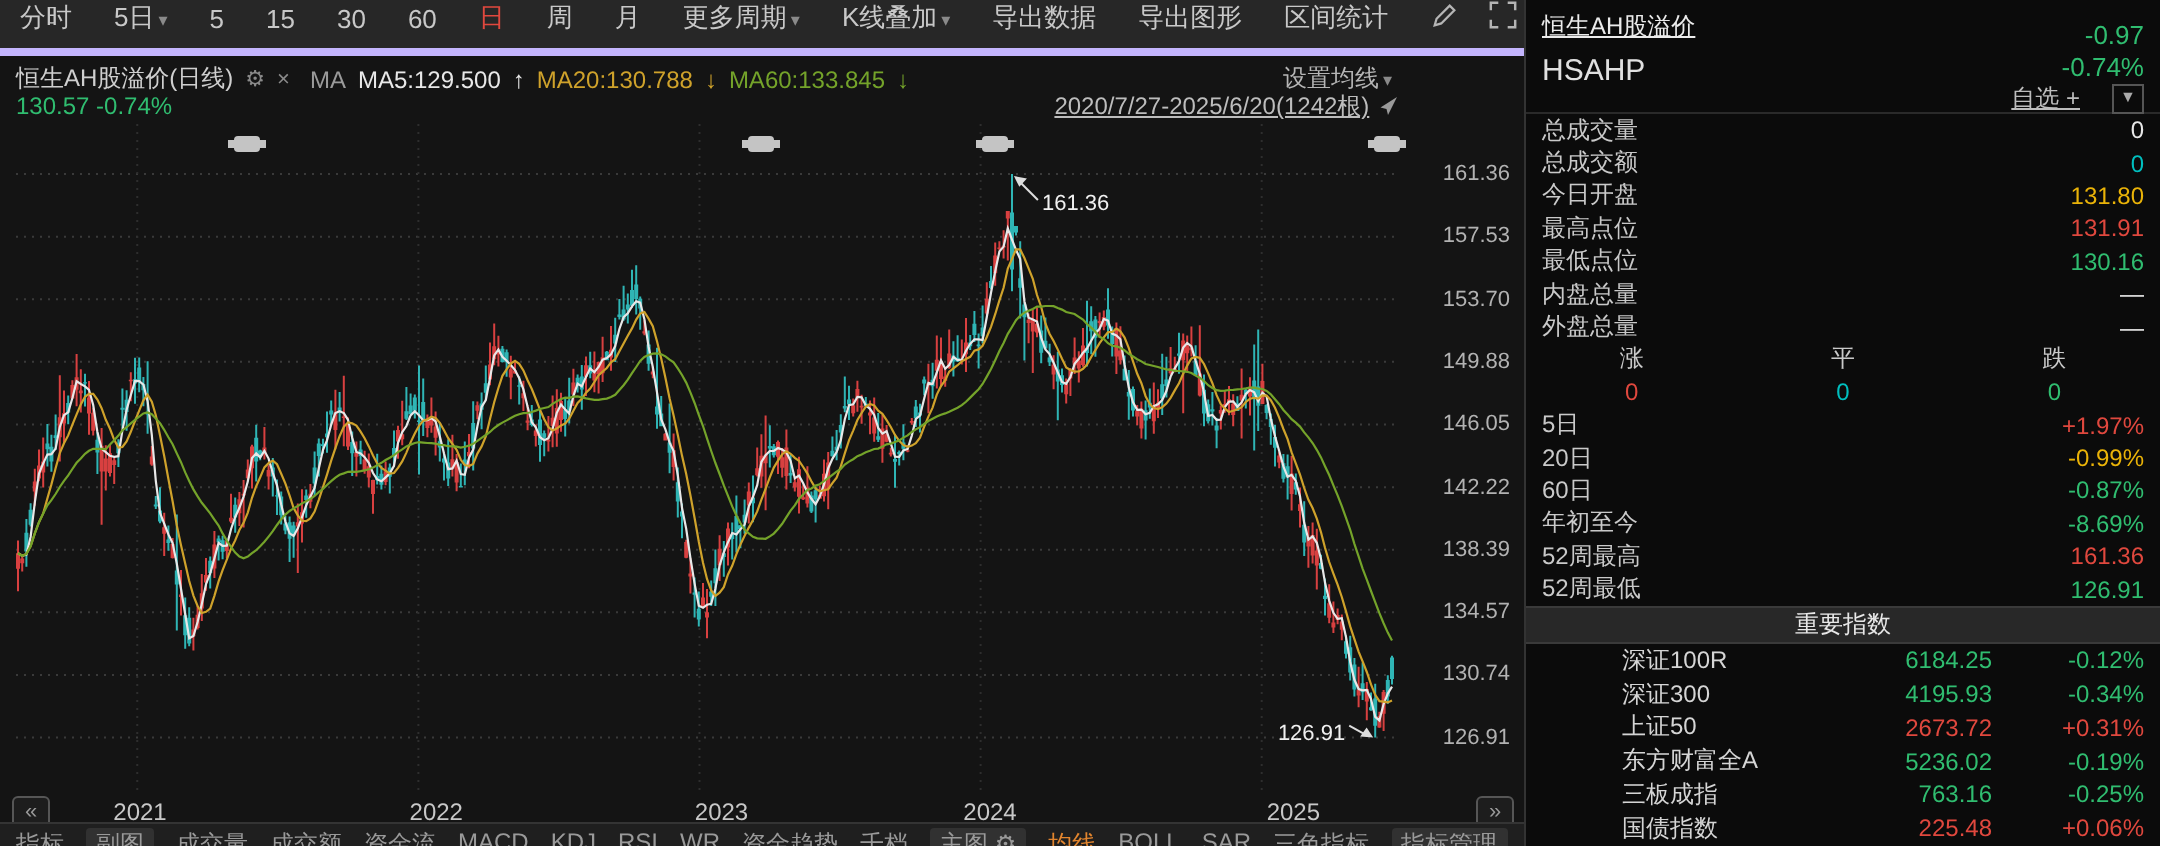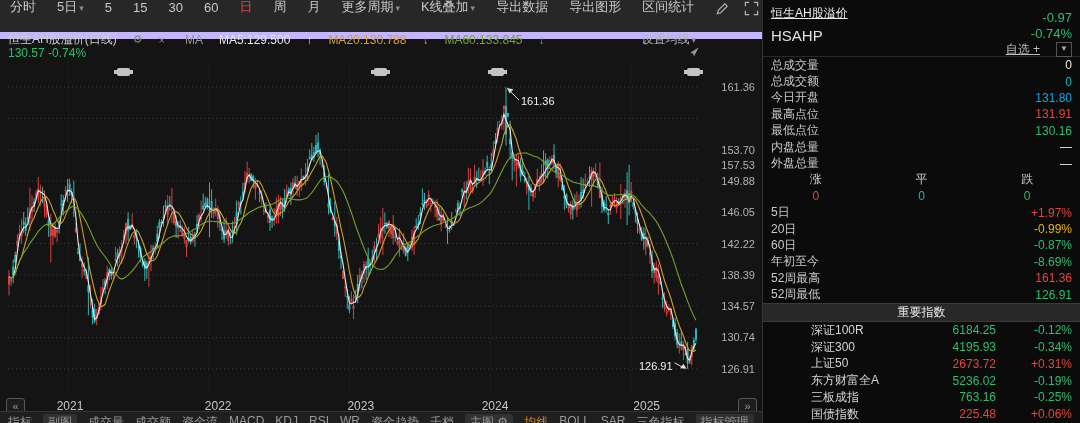--- a/index.html
+++ b/index.html
@@ -1,28 +1,28 @@
 <!DOCTYPE html>
 <html><head>
 <meta charset="utf-8">
 <style>
   html,body{margin:0;padding:0;background:#000;}
   #app{position:relative;width:1080px;height:423px;overflow:hidden;background:#141414;
        font-family:"Liberation Sans","DejaVu Sans",sans-serif;color:#ddd;}
   
   #toolbar{position:absolute;left:0;top:0;width:762px;height:28px;background:#272727;
-           border-bottom:7px solid #c4b5fd;display:flex;align-items:flex-end;
-           padding:16px 10px;box-sizing:border-box;font-size:13px;color:#c8c8c8;}
+           border-bottom:4px solid #c4b5fd;display:flex;align-items:flex-start;
+           padding:0 10px;box-sizing:border-box;font-size:13px;color:#c8c8c8;}
   .tb-item{margin-right:21px;white-space:nowrap;cursor:pointer;}
   .tb-item.active{color:#e0483e;}
   .caret{font-size:9px;color:#8a8a8a;margin-left:2px;}
   #tb-icons{margin-left:auto;display:flex;gap:14px;align-items:center;margin-right:8px;}
   .tb-ic{width:15px;height:15px;cursor:pointer;}
   
-  #chart-head{position:absolute;left:8px;top:31px;font-size:12px;display:flex;align-items:center;gap:16px;}
+  #chart-head{position:absolute;left:8px;top:31px;font-size:12px;display:flex;align-items:center;gap:6px;}
   .ct{color:#cfcfcf;} .gic{color:#8a8a8a;font-size:11px;cursor:pointer;}
   .malab{color:#9a9a9a;margin-left:4px;}
   .ma5{color:#e8e8e8;} .ma20{color:#cfa22b;} .ma60{color:#74a32a;}
   #chart-price-line{position:absolute;left:8px;top:46px;font-size:12px;color:#30bd70;}
   #ma-settings{position:absolute;right:384px;top:31px;font-size:12px;color:#b5b5b5;cursor:pointer;}
   #range-row{position:absolute;left:0;top:45px;width:700px;text-align:right;font-size:12px;color:#bdbdbd;}
   #range-row .rng{text-decoration:underline;cursor:pointer;}
   
   #plot{position:absolute;left:8px;top:62px;}
   .ylab{position:absolute;left:703px;width:52px;text-align:right;font-size:11px;color:#b2b2b2;}
@@ -103,20 +103,21 @@
     <span class="ma20">MA20:130.788</span>
     <span class="ma20">↓</span>
     <span class="ma60">MA60:133.845</span>
     <span class="ma60">↓</span>
   </div>
   <div id="chart-price-line">130.57 -0.74%</div>
   <div id="ma-settings">
     <span>设置均线</span><span class="caret">▾</span>
   </div>
   <div id="range-row">
+    <span class="rng">2020/7/27-2025/6/20(1242根)</span>
     <svg width="12" height="12" viewBox="0 0 16 16" style="vertical-align:-2px">
       <path d="M14 2L3 9l4 1 1 4z" fill="#9a9a9a"></path>
     </svg>
   </div>
 
   <svg id="plot" width="689" height="333">
       <line x1="0" x2="689" y1="25" y2="25" stroke="#3a3a3a" stroke-width="1" stroke-dasharray="1 3"></line>
       <line x1="0" x2="689" y1="56.33" y2="56.33" stroke="#3a3a3a" stroke-width="1" stroke-dasharray="1 3"></line>
       <line x1="0" x2="689" y1="87.66" y2="87.66" stroke="#3a3a3a" stroke-width="1" stroke-dasharray="1 3"></line>
       <line x1="0" x2="689" y1="118.9081984334202" y2="118.9081984334202" stroke="#3a3a3a" stroke-width="1" stroke-dasharray="1 3"></line>
@@ -140,21 +141,21 @@
       <path d="M1.0 214.6L3.1 215.9L5.2 215.0L7.3 211.2L9.4 204.7L11.5 199.1L13.6 194.7L15.7 190.6L17.7 188.1L19.8 185.0L21.9 181.5L24.0 178.4L26.1 175.7L28.2 172.5L30.3 169.4L32.4 167.2L34.5 164.9L36.5 163.4L38.6 162.4L40.7 162.4L42.8 162.4L44.9 162.6L47.0 160.3L49.1 158.1L51.2 155.8L53.2 153.2L55.3 151.6L57.4 149.7L59.5 147.9L61.6 146.3L63.7 144.7L65.8 144.2L67.9 145.1L69.9 147.2L72.0 149.6L74.1 152.9L76.2 156.6L78.3 160.1L80.4 164.7L82.5 169.1L84.6 174.2L86.6 178.5L88.7 182.7L90.8 186.2L92.9 189.4L95.0 192.0L97.1 194.7L99.2 197.8L101.3 200.8L103.3 204.7L105.4 208.3L107.5 211.4L109.6 214.3L111.7 216.3L113.8 217.1L115.9 216.3L118.0 214.6L120.1 213.1L122.1 211.1L124.2 208.9L126.3 206.3L128.4 203.6L130.5 200.5L132.6 197.6L134.7 195.3L136.8 193.5L138.8 192.2L140.9 191.0L143.0 189.7L145.1 188.6L147.2 187.5L149.3 186.0L151.4 184.0L153.5 182.4L155.5 180.5L157.6 178.6L159.7 176.8L161.8 175.4L163.9 174.7L166.0 173.9L168.1 173.8L170.2 173.9L172.3 173.6L174.3 173.2L176.4 172.6L178.5 171.8L180.6 170.6L182.7 169.4L184.8 168.0L186.9 166.9L189.0 165.6L191.0 164.1L193.1 162.7L195.2 161.2L197.3 160.3L199.4 159.5L201.5 159.1L203.6 159.3L205.7 159.5L207.7 159.6L209.8 159.8L211.9 160.4L214.0 160.6L216.1 161.1L218.2 161.2L220.3 161.3L222.4 161.8L224.4 161.4L226.5 160.8L228.6 159.9L230.7 158.4L232.8 156.9L234.9 155.5L237.0 154.0L239.1 152.0L241.2 150.5L243.2 149.3L245.3 148.2L247.4 147.0L249.5 145.9L251.6 145.1L253.7 144.6L255.8 144.5L257.9 144.0L259.9 143.3L262.0 142.5L264.1 142.0L266.2 141.5L268.3 139.9L270.4 138.7L272.5 137.5L274.6 136.8L276.6 136.9L278.7 136.3L280.8 136.2L282.9 136.7L285.0 137.2L287.1 137.6L289.2 137.9L291.3 137.9L293.3 137.6L295.4 137.3L297.5 136.5L299.6 135.4L301.7 133.0L303.8 130.6L305.9 127.8L308.0 124.6L310.1 121.5L312.1 118.5L314.2 116.5L316.3 115.5L318.4 114.8L320.5 114.7L322.6 115.1L324.7 116.2L326.8 117.8L328.8 119.2L330.9 122.2L333.0 125.5L335.1 129.3L337.2 134.2L339.3 139.5L341.4 145.4L343.5 151.0L345.5 157.2L347.6 163.5L349.7 169.5L351.8 175.0L353.9 180.7L356.0 185.9L358.1 191.2L360.2 195.7L362.2 199.5L364.3 202.9L366.4 204.7L368.5 206.4L370.6 207.2L372.7 207.3L374.8 207.4L376.9 206.2L378.9 204.8L381.0 202.5L383.1 199.9L385.2 196.6L387.3 193.3L389.4 190.7L391.5 187.4L393.6 185.2L395.7 183.0L397.7 182.2L399.8 180.8L401.9 180.1L404.0 178.6L406.1 177.1L408.2 175.4L410.3 173.8L412.4 172.4L414.4 170.3L416.5 168.8L418.6 167.6L420.7 166.1L422.8 165.2L424.9 164.1L427.0 163.4L429.1 162.5L431.1 162.3L433.2 161.3L435.3 160.2L437.4 159.8L439.5 159.0L441.6 158.2L443.7 156.8L445.8 155.7L447.9 154.0L449.9 152.7L452.0 151.6L454.1 150.0L456.2 148.5L458.3 147.4L460.4 146.3L462.5 145.4L464.6 144.7L466.6 143.9L468.7 142.9L470.8 141.9L472.9 140.6L475.0 138.9L477.1 136.8L479.2 134.7L481.3 132.6L483.3 130.0L485.4 126.3L487.5 122.5L489.6 118.1L491.7 113.5L493.8 109.5L495.9 104.9L498.0 101.5L500.0 98.1L502.1 95.9L504.2 94.3L506.3 93.4L508.4 92.5L510.5 91.3L512.6 91.3L514.7 91.0L516.8 91.0L518.8 91.1L520.9 92.0L523.0 92.8L525.1 94.0L527.2 94.5L529.3 95.0L531.4 96.4L533.5 97.8L535.5 100.0L537.6 101.8L539.7 103.9L541.8 106.4L543.9 107.5L546.0 109.6L548.1 110.9L550.2 111.2L552.2 111.9L554.3 113.2L556.4 114.9L558.5 116.2L560.6 117.6L562.7 118.7L564.8 120.0L566.9 120.5L568.9 121.0L571.0 121.5L573.1 122.1L575.2 122.7L577.3 122.9L579.4 123.4L581.5 123.5L583.6 123.7L585.6 123.9L587.7 124.5L589.8 125.8L591.9 126.9L594.0 128.5L596.1 130.6L598.2 132.0L600.3 133.1L602.4 133.4L604.4 133.3L606.5 133.0L608.6 132.9L610.7 132.7L612.8 132.5L614.9 132.2L617.0 131.8L619.1 131.8L621.1 132.3L623.2 132.5L625.3 133.5L627.4 135.2L629.5 137.6L631.6 140.1L633.7 143.0L635.8 145.3L637.8 147.6L639.9 149.3L642.0 151.3L644.1 154.2L646.2 156.7L648.3 159.5L650.4 162.9L652.5 166.7L654.5 171.1L656.6 175.5L658.7 180.7L660.8 185.7L662.9 191.1L665.0 196.9L667.1 202.9L669.2 209.9L671.3 216.2L673.3 222.3L675.4 227.8L677.5 233.5L679.6 239.1L681.7 244.6L683.8 249.6L685.9 254.3L688.0 258.2" stroke="#74a32a" stroke-width="1.1" fill="none"></path>
       <line x1="510.9590909090909" y1="38" x2="500.9590909090909" y2="28" stroke="#ddd" stroke-width="1"></line>
       <path d="M498.9590909090909 26l6.5 1.2l-3.8 4.2z" fill="#ddd"></path>
       <text x="512.959090909091" y="43" fill="#f0f0f0" font-size="11" font-family="Liberation Sans,sans-serif">161.36</text>
       <line x1="666.6045454545455" y1="300.8063968668399" x2="675.6045454545455" y2="305.8063968668399" stroke="#ddd" stroke-width="1"></line>
       <path d="M678.6045454545455 306.8063968668399l-6.5 -0.6l3.2 -4.4z" fill="#ddd"></path>
       <text x="664.6045454545455" y="307.8063968668399" fill="#f0f0f0" font-size="11" text-anchor="end" font-family="Liberation Sans,sans-serif">126.91</text>
     </svg>
   <div id="ylabels">
       <div class="ylab" style="top: 81px;">161.36</div>
-      <div class="ylab" style="top: 112.33px; margin-top: 47px;">157.53</div>
+      <div class="ylab" style="top: 112.33px;">157.53</div>
       <div class="ylab" style="top: 143.66px;">153.70</div>
       <div class="ylab" style="top: 174.908px;">149.88</div>
       <div class="ylab" style="top: 206.238px;">146.05</div>
       <div class="ylab" style="top: 237.568px;">142.22</div>
       <div class="ylab" style="top: 268.898px;">138.39</div>
       <div class="ylab" style="top: 300.146px;">134.57</div>
       <div class="ylab" style="top: 331.476px;">130.74</div>
       <div class="ylab" style="top: 362.806px;">126.91</div>
     </div>
   <div id="xlabels">
@@ -210,21 +211,21 @@
         <div class="srow">
           <span class="slabel">总成交量</span>
           <span style="color: rgb(232, 232, 232);">0</span>
         </div>
         <div class="srow">
           <span class="slabel">总成交额</span>
           <span style="color: rgb(0, 191, 191);">0</span>
         </div>
         <div class="srow">
           <span class="slabel">今日开盘</span>
-          <span style="color: #0ea5e9;">131.80</span>
+          <span style="color: #eab308;">131.80</span>
         </div>
         <div class="srow">
           <span class="slabel">最高点位</span>
           <span style="color: rgb(224, 72, 62);">131.91</span>
         </div>
         <div class="srow">
           <span class="slabel">最低点位</span>
           <span style="color: rgb(48, 189, 112);">130.16</span>
         </div>
         <div class="srow">

